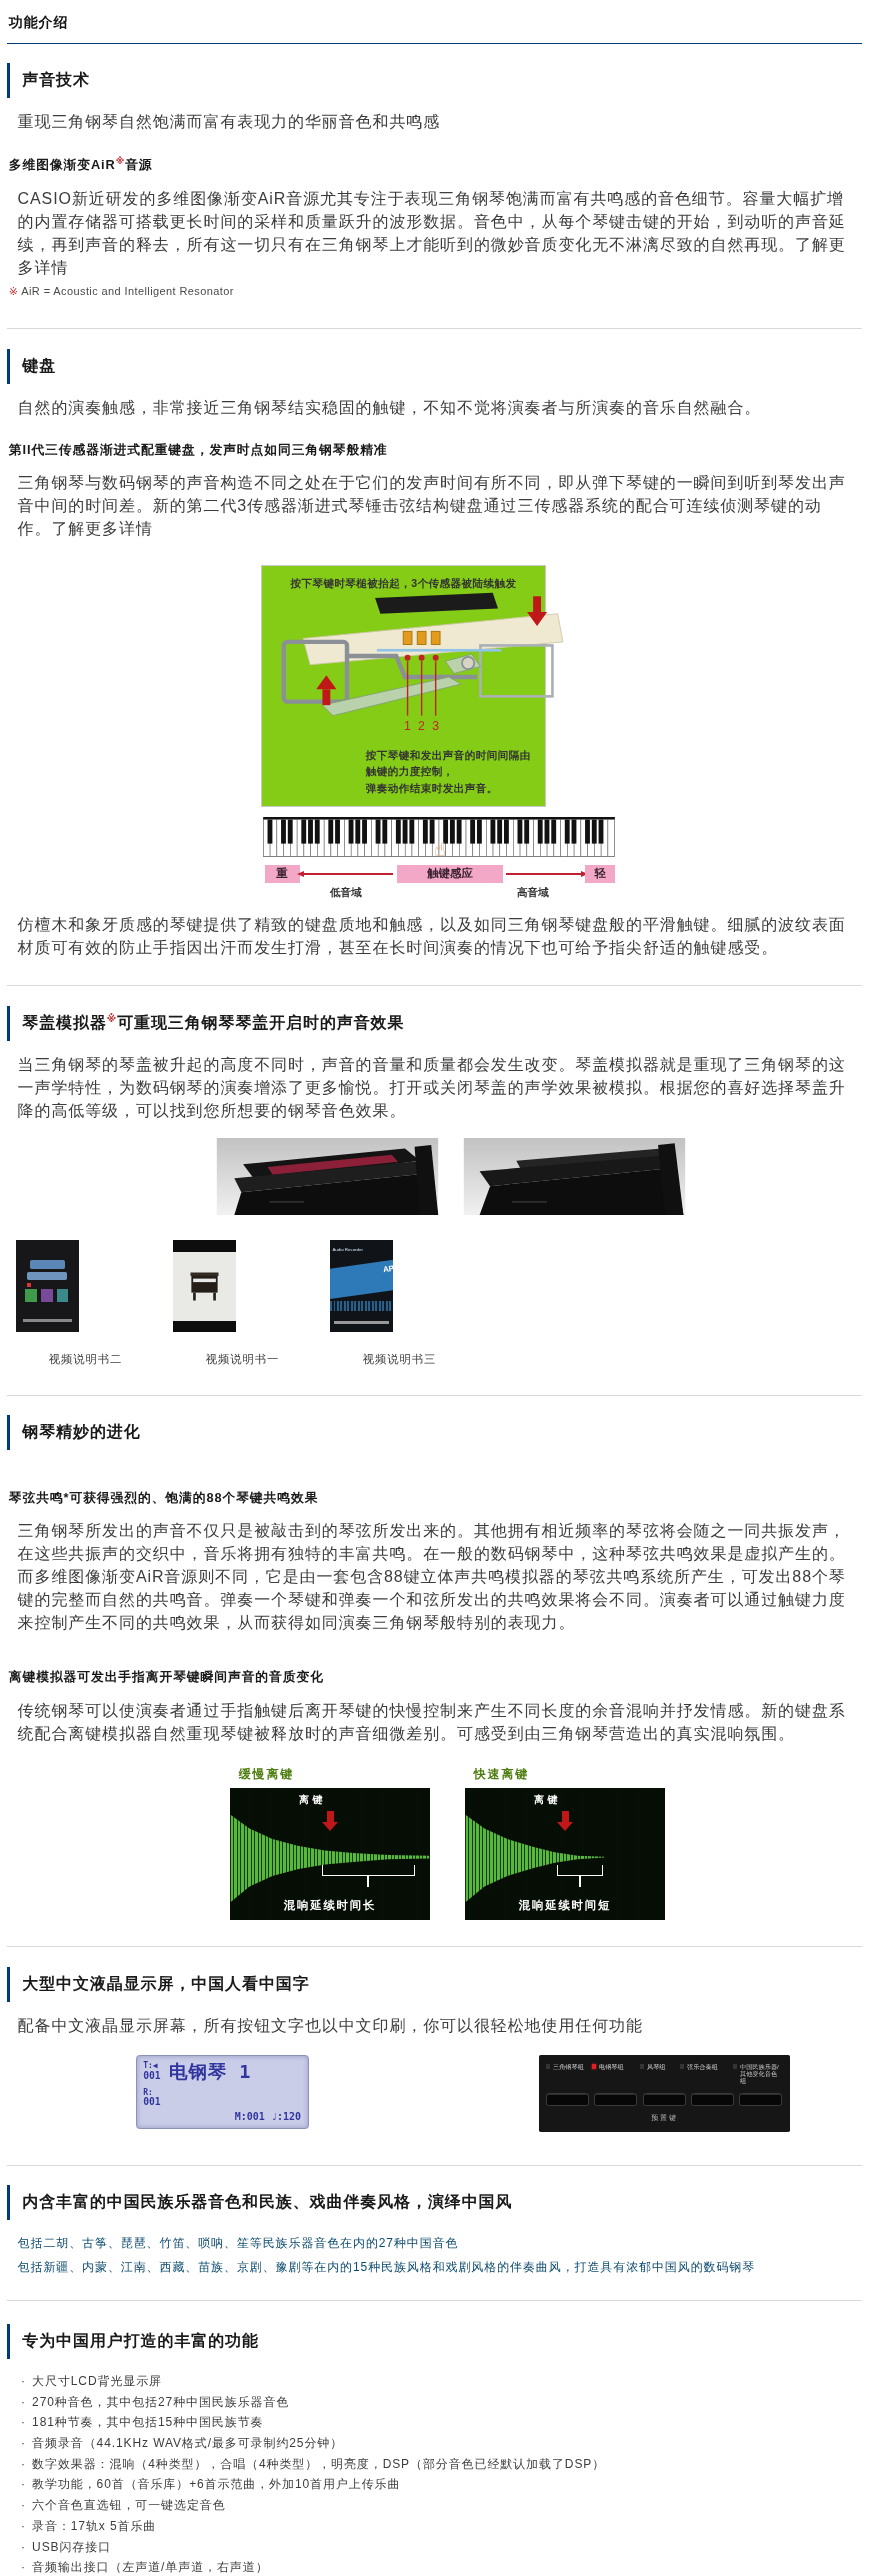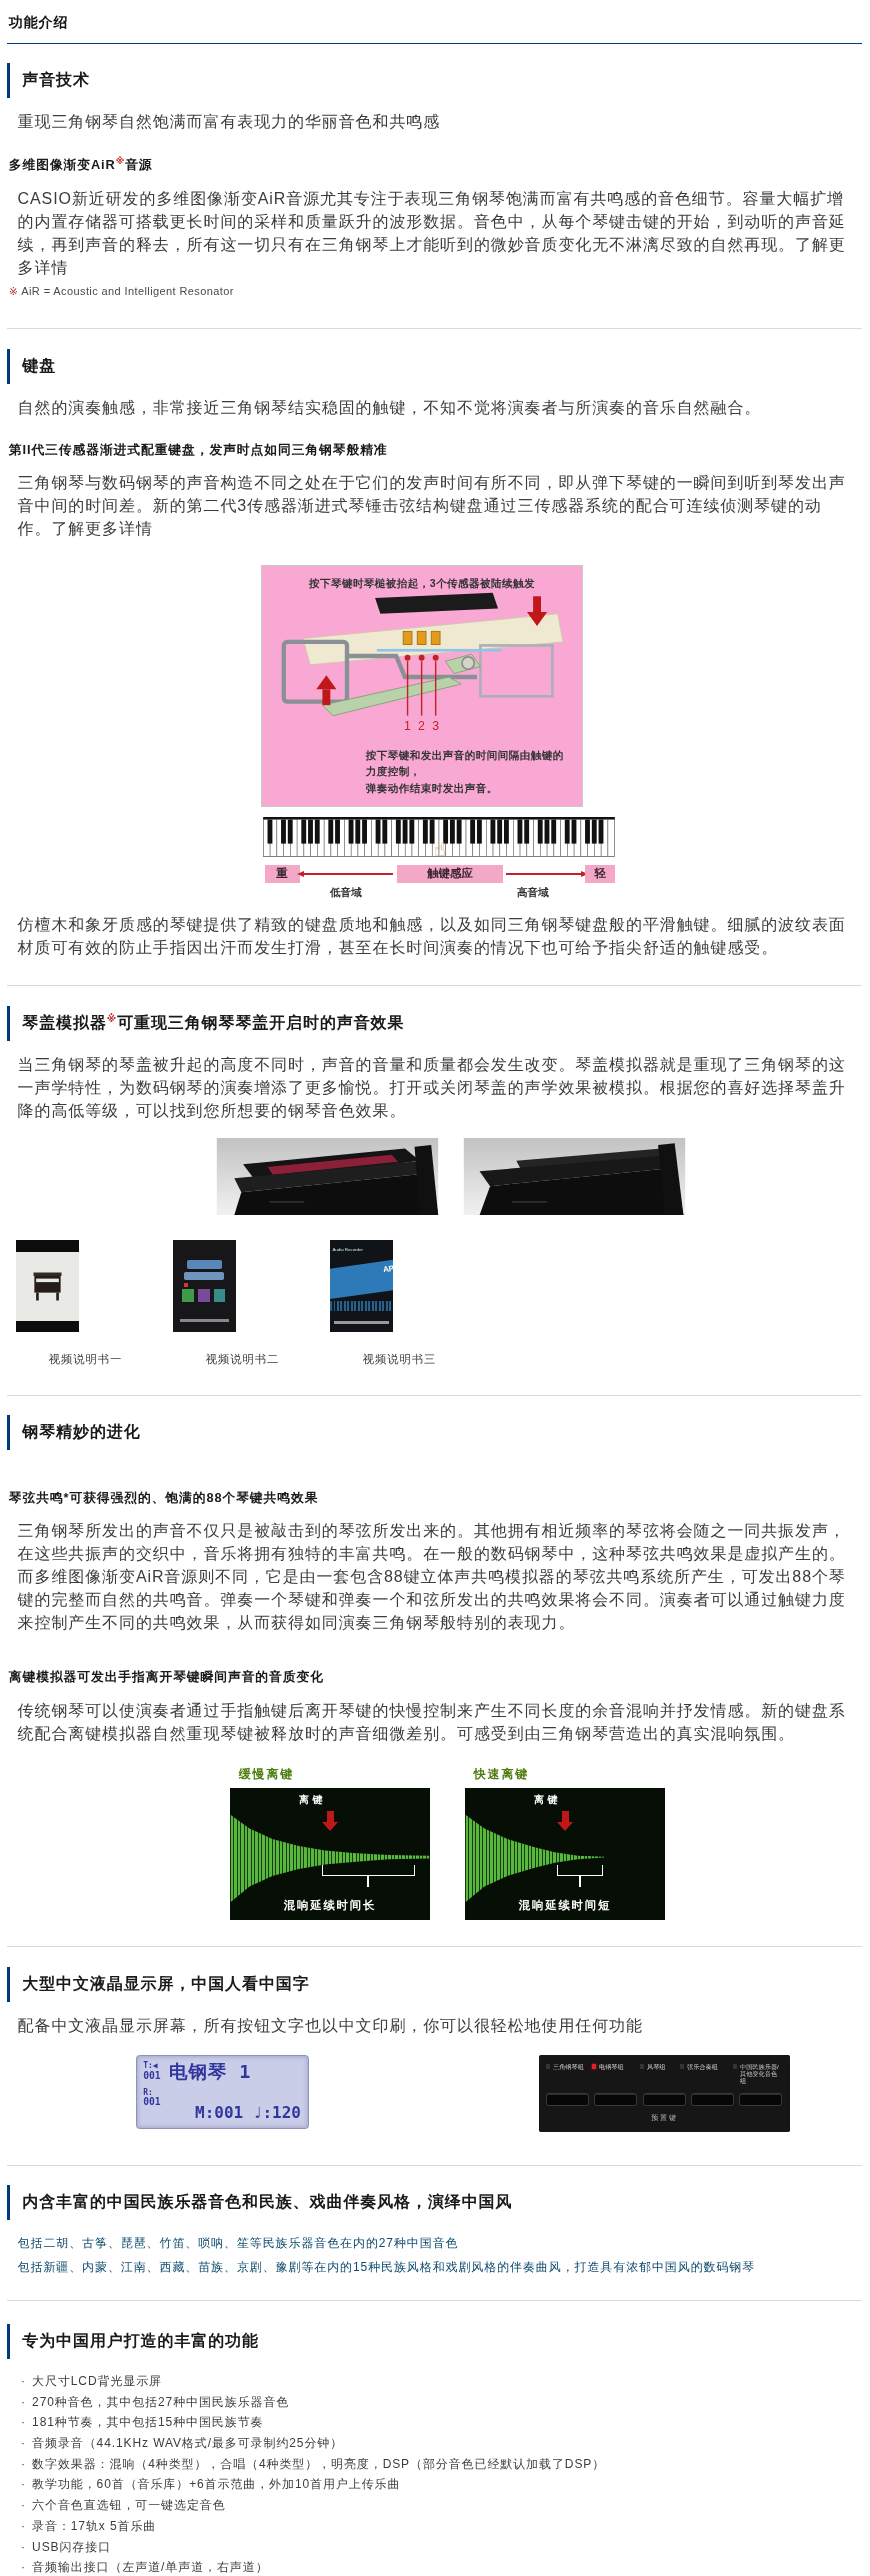--- a/index.html
+++ b/index.html
@@ -18,21 +18,21 @@
 
   .para { font-size:16px; line-height:23px; letter-spacing:0.9px; color:#3c3c3c;
     margin:12.3px 0 0 10.6px; width:836px; }
   .note { font-size:11px; line-height:19.4px; color:#4a4a4a; margin:3.5px 0 0 1.8px; letter-spacing:0.4px; }
   .note .sym { color:#c03434; }
   .subhead { font-size:12.8px; font-weight:bold; color:#1a1a1a; letter-spacing:0.9px; margin:23px 0 0 1.8px; }
   .subhead sup { color:#c03434; font-size:8.8px; }
   .morelink { color:#3c3c3c; text-decoration:none; }
 
   
-  .diagram-box { width:322px; margin:25px 0 0 254px; border:0.9px solid #c9c9c9; background:#f9a8d4;
+  .diagram-box { width:285px; margin:25px 0 0 254px; border:0.9px solid #c9c9c9; background:#84cc16;
     padding:10.6px 8.8px 8.8px 8.8px; }
   .diagram-caption { font-size:10.6px; color:#333; text-align:center; letter-spacing:0.4px; font-weight:bold; }
   .diagram-bottom { font-size:10.6px; color:#333; line-height:16.7px; margin:1.8px 0 0 95px; font-weight:bold; letter-spacing:0.4px; }
 
   
   .kb-wrap { width:356px; margin:10.6px 0 0 254px; position:relative; }
   .kb-touch { position:relative; height:21px; margin-top:3.5px; }
   .pinkbox { position:absolute; top:1.8px; background:#f2a8c6; color:#3a2230; font-weight:bold;
     font-size:11.4px; text-align:center; line-height:17.6px; height:17.6px; }
   .pb-heavy { left:3.5px; width:35px; }
@@ -104,21 +104,21 @@
   
   .lcd-row { display:flex; margin-top:17.6px; }
   .lcd { width:173px; height:74px; margin-left:129px; background:#c9cde8; border:0.9px solid #8d93b8;
     border-radius:3.5px; position:relative; color:#31369e; font-family:"DejaVu Sans Mono",monospace;
     box-shadow:inset 0 0 5.3px rgba(60,60,120,0.35); }
   .lcd .t-label { position:absolute; left:6.2px; top:5.3px; font-size:8px; font-weight:bold; }
   .lcd .t-value { position:absolute; left:6.2px; top:14px; font-size:9.7px; font-weight:bold; }
   .lcd .tone { position:absolute; left:32px; top:3.5px; font-size:18.5px; font-weight:bold; letter-spacing:0.9px; }
   .lcd .r-label { position:absolute; left:6.2px; top:32px; font-size:8px; font-weight:bold; }
   .lcd .r-value { position:absolute; left:6.2px; top:40px; font-size:9.7px; font-weight:bold; }
-  .lcd .status { position:absolute; right:7px; bottom:5.3px; font-size:16px; font-weight:bold; }
+  .lcd .status { position:absolute; right:7px; bottom:5.3px; font-size:10px; font-weight:bold; }
   .panel { width:251px; height:77px; margin-left:230px; background:#161616; border-radius:1.8px;
     padding:8.8px 7px 5.3px 7px; position:relative; }
   .panel-groups { display:flex; }
   .pg-cell { display:flex; align-items:flex-start; gap:2.6px; color:#cfcfcf; font-size:6.2px; line-height:7px; }
   .pg-cell .led { width:4.4px; height:4.4px; background:#343434; margin-top:0.9px; flex:0 0 auto; }
   .pg-cell .led.on { background:#e02020; box-shadow:0 0 2.6px #e02020; }
   .pg-c1 { width:46px; } .pg-c2 { width:48px; } .pg-c3 { width:40px; } .pg-c4 { width:53px; } .pg-c5 { width:50px; }
   .panel-buttons { display:flex; gap:5.3px; margin-top:8.8px; }
   .pbtn { width:43px; height:12.3px; background:#070707; border:0.9px solid #3a3a3a; border-radius:2.6px;
     box-shadow:inset 0 0.9px 0 #2c2c2c; cursor:pointer; }
@@ -332,44 +332,44 @@
         <polygon points="60,26 226,12 233,22 66,37" fill="#242424"></polygon>
         <polygon points="18,38 229,20 241,34 30,55" fill="#181818"></polygon>
         <polygon points="30,55 241,34 251,88 18,88" fill="#0d0d0d"></polygon>
         <polygon points="222,8 241,6 251,88 230,88" fill="#101010"></polygon>
         <rect x="55" y="72" width="40" height="2" fill="#2e2e2e"></rect>
       </svg>
     </div>
 
     <div class="video-row">
       <div class="video-cell">
+        <div class="vthumb vt2">
+          <div class="b1"></div>
+            <div class="b2"></div>
+          <div class="led"></div>
+          <div class="sq g"></div>
+            <div class="sq p"></div>
+            <div class="sq t"></div>
+          <div class="cap"></div>
+        </div>
+        <div class="vcaption">视频说明书二</div>
+      </div>
+      <div class="video-cell">
         <div class="vthumb vt1">
           <div class="bar top"></div>
             <div class="bar bot"></div>
           <svg width="63" height="69" viewBox="0 0 72 78" style="position:absolute;top:11.4px;">
             <rect x="21" y="26" width="30" height="20" fill="#241d18"></rect>
             <rect x="23" y="30" width="26" height="4" fill="#e8e8e8"></rect>
             <rect x="23" y="46" width="3" height="9" fill="#241d18"></rect>
             <rect x="46" y="46" width="3" height="9" fill="#241d18"></rect>
             <rect x="20" y="23" width="32" height="4" fill="#332a22"></rect>
           </svg>
         </div>
         <div class="vcaption">视频说明书一</div>
-      </div>
-      <div class="video-cell">
-        <div class="vthumb vt2">
-          <div class="b1"></div>
-            <div class="b2"></div>
-          <div class="led"></div>
-          <div class="sq g"></div>
-            <div class="sq p"></div>
-            <div class="sq t"></div>
-          <div class="cap"></div>
-        </div>
-        <div class="vcaption">视频说明书二</div>
       </div>
       <div class="video-cell">
         <div class="vthumb vt3">
           <span class="rec">Audio Recorder</span>
           <div class="banner">
               <span class="model">AP-658</span>
             </div>
           <div class="wavebar"></div>
           <div class="cap"></div>
         </div>

